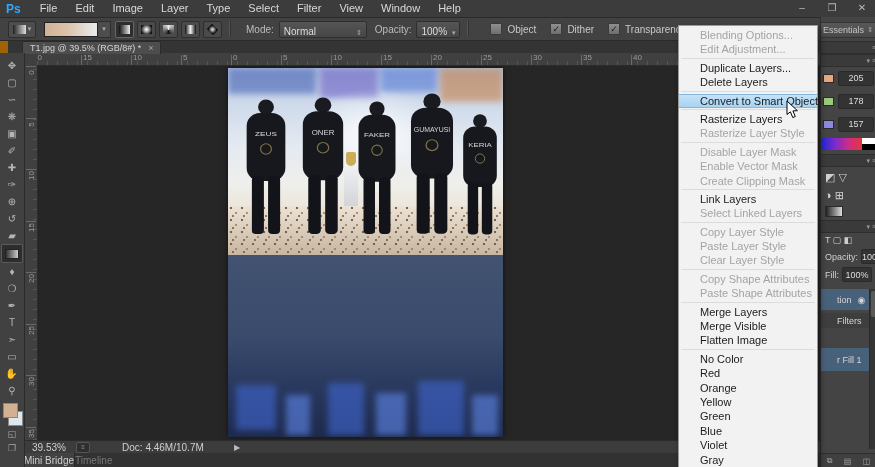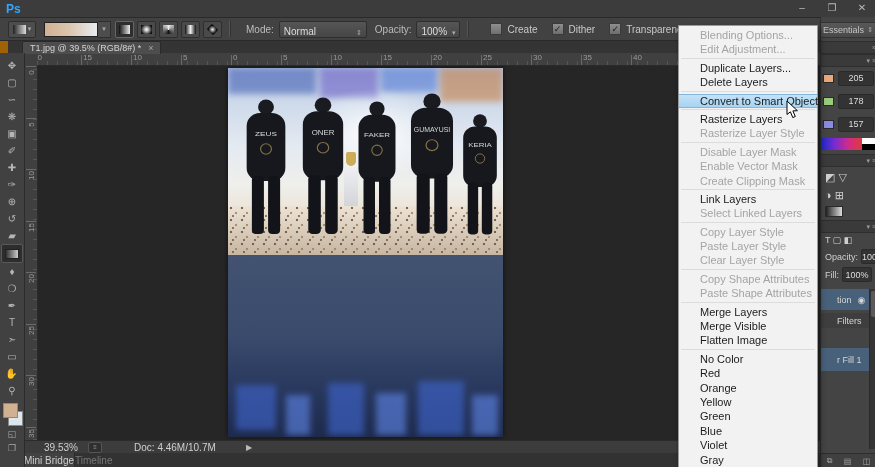--- a/index.html
+++ b/index.html
@@ -97,21 +97,21 @@
   .trophy-cup{position:absolute;left:118px;top:84px;width:10px;height:14px;background:#c9a84e;border-radius:2px 2px 5px 5px;opacity:.95;}
   .fig{position:absolute;}
   #reflection{position:absolute;left:0;top:187px;width:275px;height:182px;overflow:hidden;background:#30405e;}
   .refl-tint{position:absolute;left:0;top:0;width:275px;height:182px;
              background:linear-gradient(180deg,rgba(150,165,195,.18),rgba(73,92,132,.38) 45%,rgba(28,42,88,.5) 78%,rgba(16,26,62,.58));}
   .streak{position:absolute;filter:blur(3px);opacity:.65;background:#3d63c8;}
 
   
   #statusbar{position:absolute;left:24px;top:440px;width:796px;height:13px;background:#3c3c3c;
              border-top:1px solid #2b2b2b;display:flex;align-items:center;font-size:10px;color:#cfcfcf;z-index:3;}
-  #zoom-level{margin-left:20px;}
+  #zoom-level{margin-left:8px;}
   #status-flyout{margin-left:10px;width:12px;height:9px;background:#2f2f2f;border:1px solid #555;border-radius:2px;
                  color:#999;font-size:6px;line-height:8px;text-align:center;}
   #doc-field{margin-left:8px;width:130px;display:flex;align-items:center;justify-content:center;}
   #doc-arrow{margin-left:6px;font-size:8px;color:#bbb;}
   #bottomtabs{position:absolute;left:24px;top:453px;width:796px;height:14px;background:#323232;display:flex;z-index:3;}
   .btab{height:14px;display:flex;align-items:center;padding:0 0;font-size:10px;}
   .btab.active{background:#424242;color:#cfcfcf;border-right:1px solid #2a2a2a;}
   .btab.idle{color:#787878;}
 
   
@@ -153,20 +153,32 @@
 
   #cursor{position:absolute;left:786px;top:100px;z-index:60;}
 </style>
 </head>
 <body>
 
 <div id="app">
 
   <div id="menubar">
     <span id="ps-logo">Ps</span>
+    <div id="menu-items" style="display: flex;">
+        <div class="menu-item">File</div>
+        <div class="menu-item">Edit</div>
+        <div class="menu-item">Image</div>
+        <div class="menu-item">Layer</div>
+        <div class="menu-item">Type</div>
+        <div class="menu-item">Select</div>
+        <div class="menu-item">Filter</div>
+        <div class="menu-item">View</div>
+        <div class="menu-item">Window</div>
+        <div class="menu-item">Help</div>
+      </div>
     <div id="win-controls">
       <span>–</span>
       <span>❐</span>
       <span>✕</span>
     </div>
   </div>
 
   <div id="optionsbar">
     <div id="tool-preset">
       <span class="chip"></span>
@@ -201,21 +213,21 @@
     </div>
     <span class="ob-label">Opacity:</span>
     <div class="dd" id="opacity-dd">
       <span>100%</span>
       <span class="caret">▾</span>
     </div>
     <div class="ob-sep"></div>
     <div id="ob-checks" style="display:flex;">
         <div class="cb-wrap">
           <span class="cb"></span>
-          <span>Create</span>
+          <span>Object</span>
         </div>
         <div class="cb-wrap">
           <span class="cb">✓</span>
           <span>Dither</span>
         </div>
         <div class="cb-wrap">
           <span class="cb">✓</span>
           <span>Transparency</span>
         </div>
       </div>

